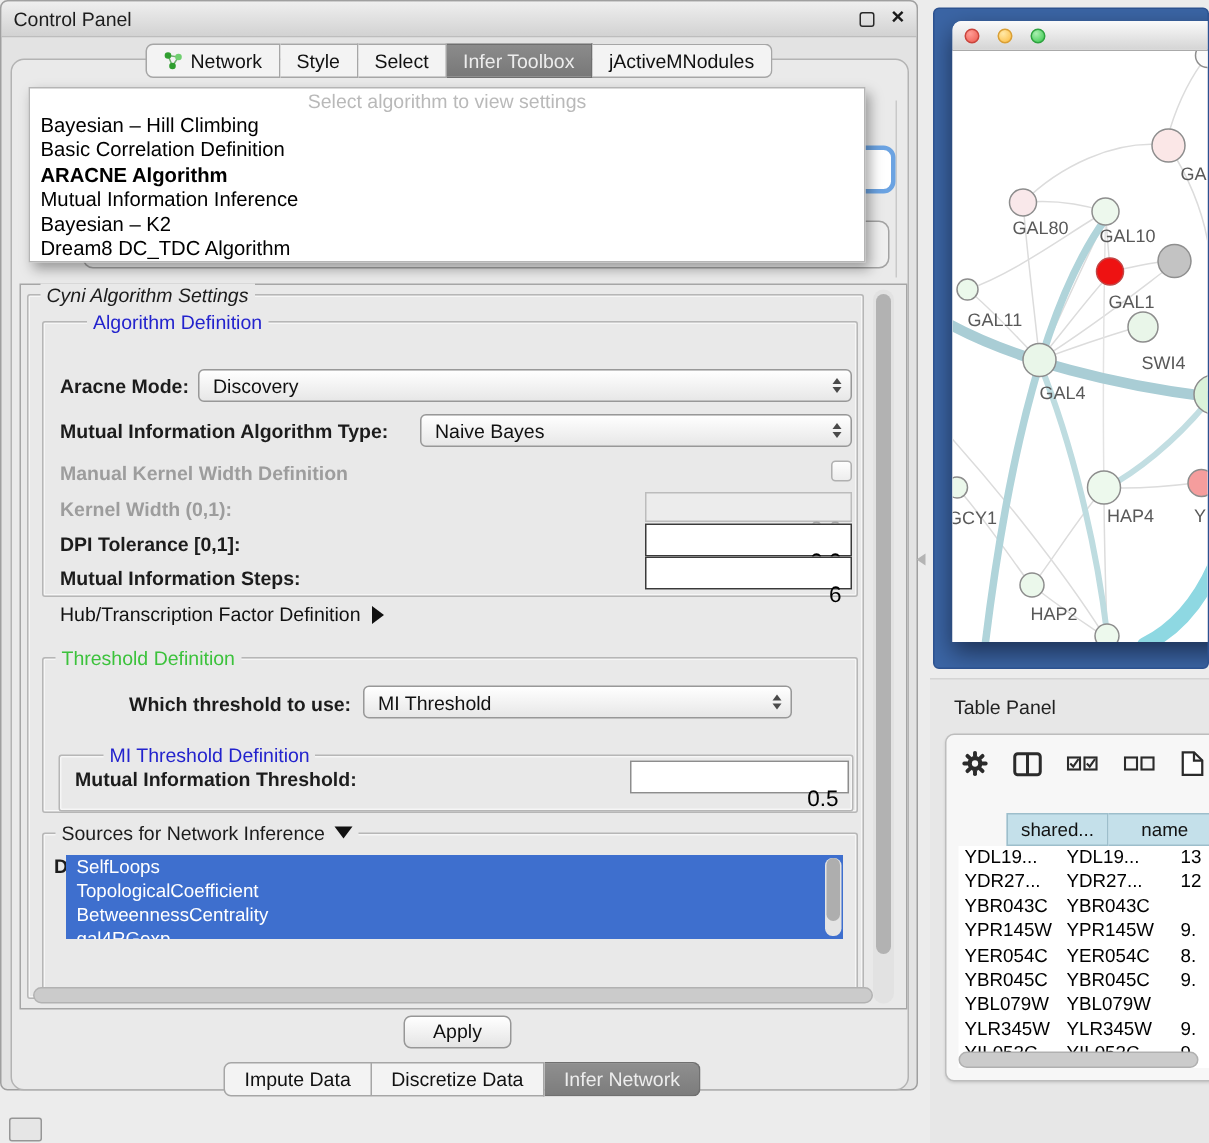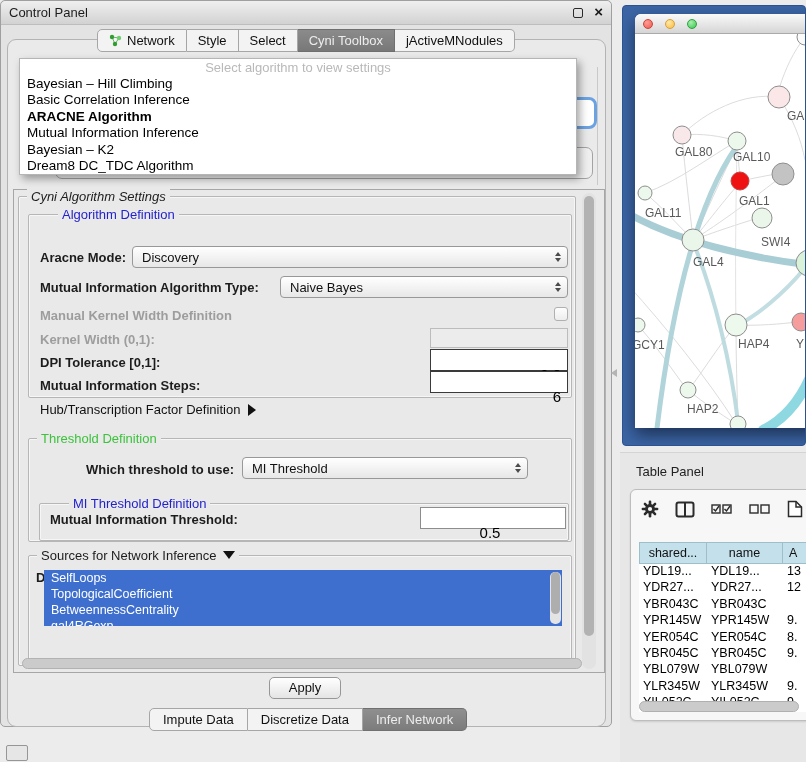--- a/index.html
+++ b/index.html
@@ -61,21 +61,21 @@
   .combo-label { flex:1; font-size:13px; color:#111; padding-left:9px; white-space:nowrap; overflow:hidden; }
   .combo-arrows { width:18px; display:flex; flex-direction:column; align-items:center; gap:2px; }
   .arr-up { width:0; height:0; border-left:3.5px solid transparent; border-right:3.5px solid transparent;
     border-bottom:4px solid #4a4a4a; }
   .arr-dn { width:0; height:0; border-left:3.5px solid transparent; border-right:3.5px solid transparent;
     border-top:4px solid #4a4a4a; }
 
   .field { position:absolute; background:#fff; font-size:15px; color:#000; text-align:right;
     padding:16px 6px 0 0; }
   .field.dark { border:1.5px solid #3a3a3a; }
-  .field.mid { border:1px solid #8d8d8d;text-align:center; }
+  .field.mid { border:1px solid #8d8d8d; }
   .field.dis { background:#ececec; border:1px solid #bcbcbc; color:#a9a9a9; }
   .checkbox { position:absolute; width:14px; height:14px; border:1px solid #b0b0b0; border-radius:3px;
     background:linear-gradient(#fdfdfd,#ededed); }
 
   .tri-right { display:inline-block; width:0; height:0; border-top:6px solid transparent;
     border-bottom:6px solid transparent; border-left:8px solid #111; margin-left:8px; vertical-align:-2px; }
   .tri-down { display:inline-block; width:0; height:0; border-left:6px solid transparent;
     border-right:6px solid transparent; border-top:8px solid #111; margin-left:6px; vertical-align:1px; }
 
   .attrlist { position:absolute; left:30px; top:380px; width:518px; height:56px; overflow:hidden; background:#fff; }
@@ -123,21 +123,21 @@
   .table-region { position:absolute; left:620px; top:452px; width:186px; height:310px;
     background:#e7e7e7; border-top:1px solid #d4d4d4; }
   .tp-title { position:absolute; left:16px; top:11px; font-size:13px; color:#222; }
   .table-box { position:absolute; left:10px; top:36px; width:182px; height:232px;
     background:#f7f7f7; border:1px solid #bdbdbd; border-radius:6px; box-shadow:0 1px 2px rgba(0,0,0,0.12); }
   .tbar { position:absolute; left:10px; top:10px; display:flex; gap:16px; align-items:center; }
   .ticon { display:inline-flex; }
   .thead { position:absolute; left:8px; top:52px; display:flex; }
   .th { height:22px; background:#c4e0ea; border:1px solid #9dbecb; border-left:none;
     font-size:12.5px; color:#111; text-align:center; line-height:20px; overflow:hidden; white-space:nowrap; }
-  .th:first-child { border-left:1px solid #9dbecb; }
+  .th:first-child { border-left:1px solid #9dbecb;margin-left:32px; }
   .th:last-child { text-align:left; padding-left:6px; }
   .tbody { position:absolute; left:8px; top:74px; width:200px; background:#fff; }
   .tr { display:flex; height:16.4px; }
   .td { font-size:12.5px; color:#000; padding-left:4px; white-space:nowrap; overflow:hidden; }
   .tb-hscroll { position:absolute; left:8px; top:211px; width:160px; height:11px;
     background:#cbcbcb; border:1px solid #b0b0b0; border-radius:6px; }
 </style>
 </head>
 <body>
 
@@ -163,36 +163,36 @@
           </span>
           <span>Network</span>
         </div>
         <div class="tab">
           <span>Style</span>
         </div>
         <div class="tab">
           <span>Select</span>
         </div>
         <div class="tab sel">
-          <span>Cyni Toolbox</span>
+          <span>Infer Toolbox</span>
         </div>
         <div class="tab">
           <span>jActiveMNodules</span>
         </div>
       </div>
 
     <div class="frag-blue"></div>
     <div class="frag-ctl"></div>
     <div class="frag-line"></div>
 
     <div class="popup">
       <div class="popup-prompt">Select algorithm to view settings</div>
       <div id="algo-list">
           <div class="algo-item">Bayesian – Hill Climbing</div>
-          <div class="algo-item">Basic Correlation Inference</div>
+          <div class="algo-item">Basic Correlation Definition</div>
           <div class="algo-item bold">ARACNE Algorithm</div>
           <div class="algo-item">Mutual Information Inference</div>
           <div class="algo-item">Bayesian – K2</div>
           <div class="algo-item">Dream8 DC_TDC Algorithm</div>
         </div>
     </div>
 
     <div class="scrollpane">
       <div class="group" style="left:4px;top:6px;width:558px;height:470px;">
         <span class="gtitle" style="color:#1c1c1c;font-style:italic;">Cyni Algorithm Settings</span>

